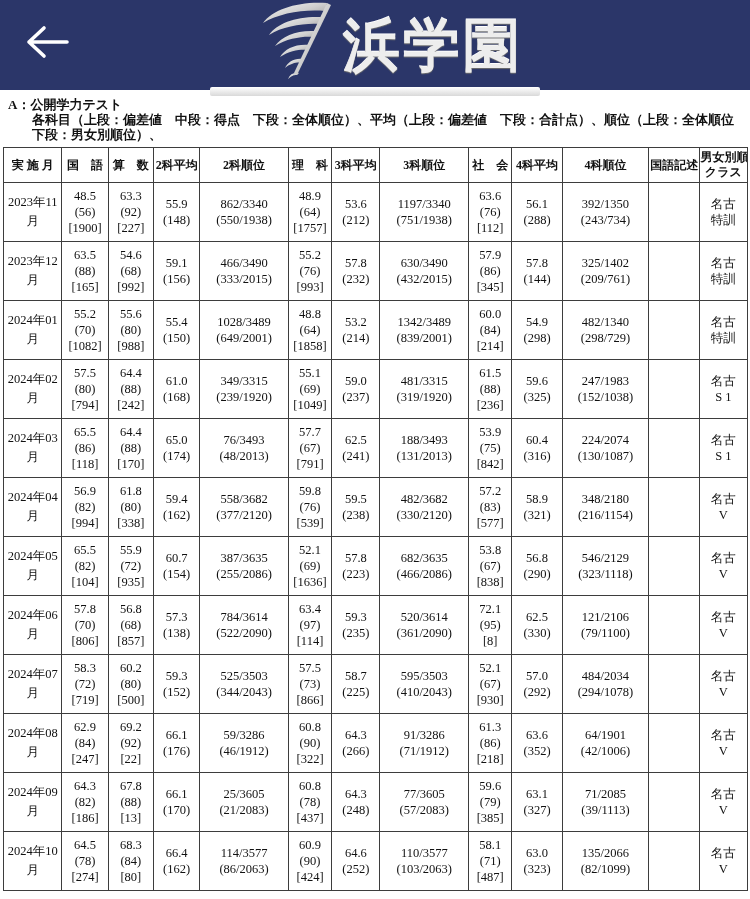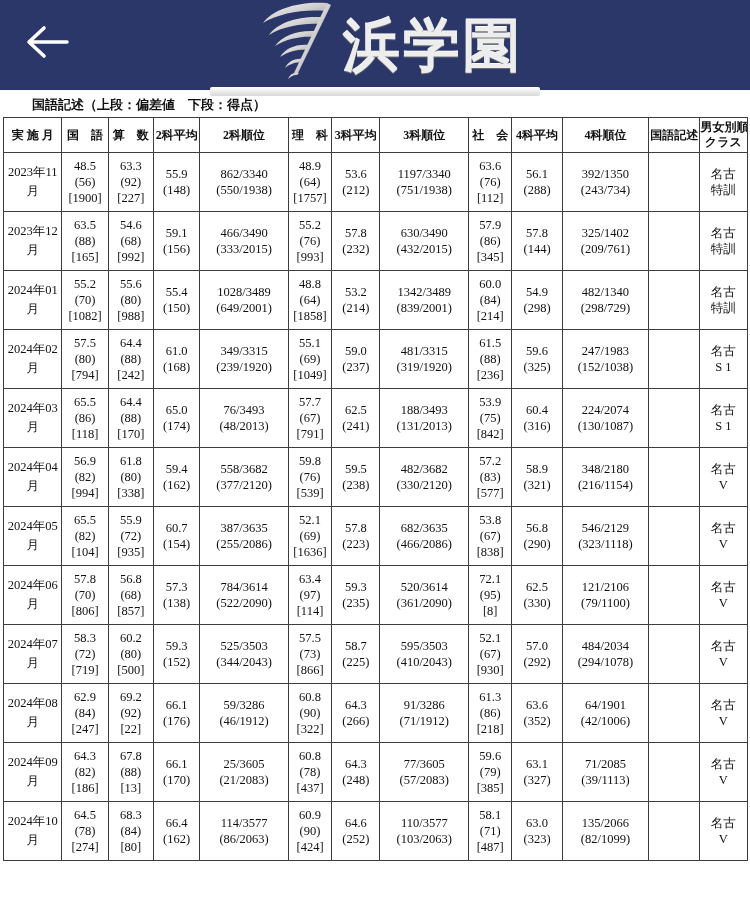--- a/index.html
+++ b/index.html
@@ -83,21 +83,22 @@
           <path d="M70 2 L74 4 L40 74 L37 72 Z"></path>
         </g>
       </svg>
     </span>
     <span class="logo-text">浜学園</span>
   </div>
   <div class="logo-under-strip"></div>
 </div>
 
 <div class="intro">
-  <div class="indent">国語記述（上段：偏差値　下段：得点）</div>
+  <div>A：公開学力テスト</div>
+  <div class="indent">各科目（上段：偏差値　中段：得点　下段：全体順位）、平均（上段：偏差値　下段：合計点）、順位（上段：全体順位　下段：男女別順位）、</div>
 </div>
 
 <table class="score-table">
   <colgroup>
     <col style="width:58px">
       <col style="width:46px">
       <col style="width:45px">
     <col style="width:46px">
       <col style="width:88px">
       <col style="width:43px">

